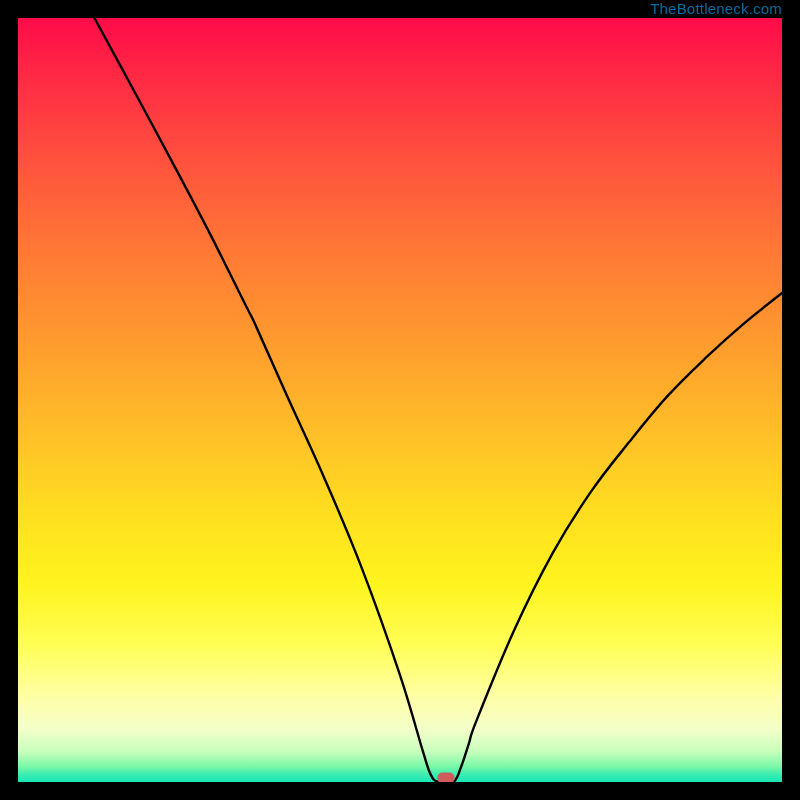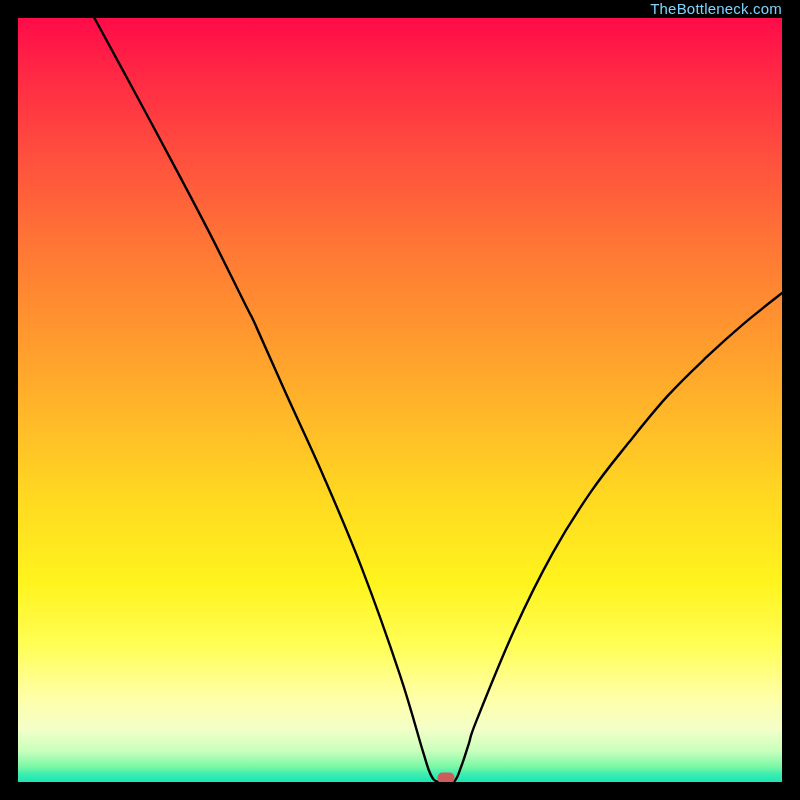--- a/index.html
+++ b/index.html
@@ -62,21 +62,21 @@
     transform: translate(-50%, -50%);
   }
   .watermark {
     position: absolute;
     top: 0;
     right: 18px;
     height: 18px;
     line-height: 18px;
     font-family: Arial, Helvetica, sans-serif;
     font-size: 15px;
-    color: #7dd3fc;
+    color: #0369a1;
     letter-spacing: 0.2px;
   }
 </style>
 </head>
 <body>
 
 <div class="chart-container">
   <div class="watermark">TheBottleneck.com</div>
   <div class="plot-area">
     <div class="gradient-bg"></div>

